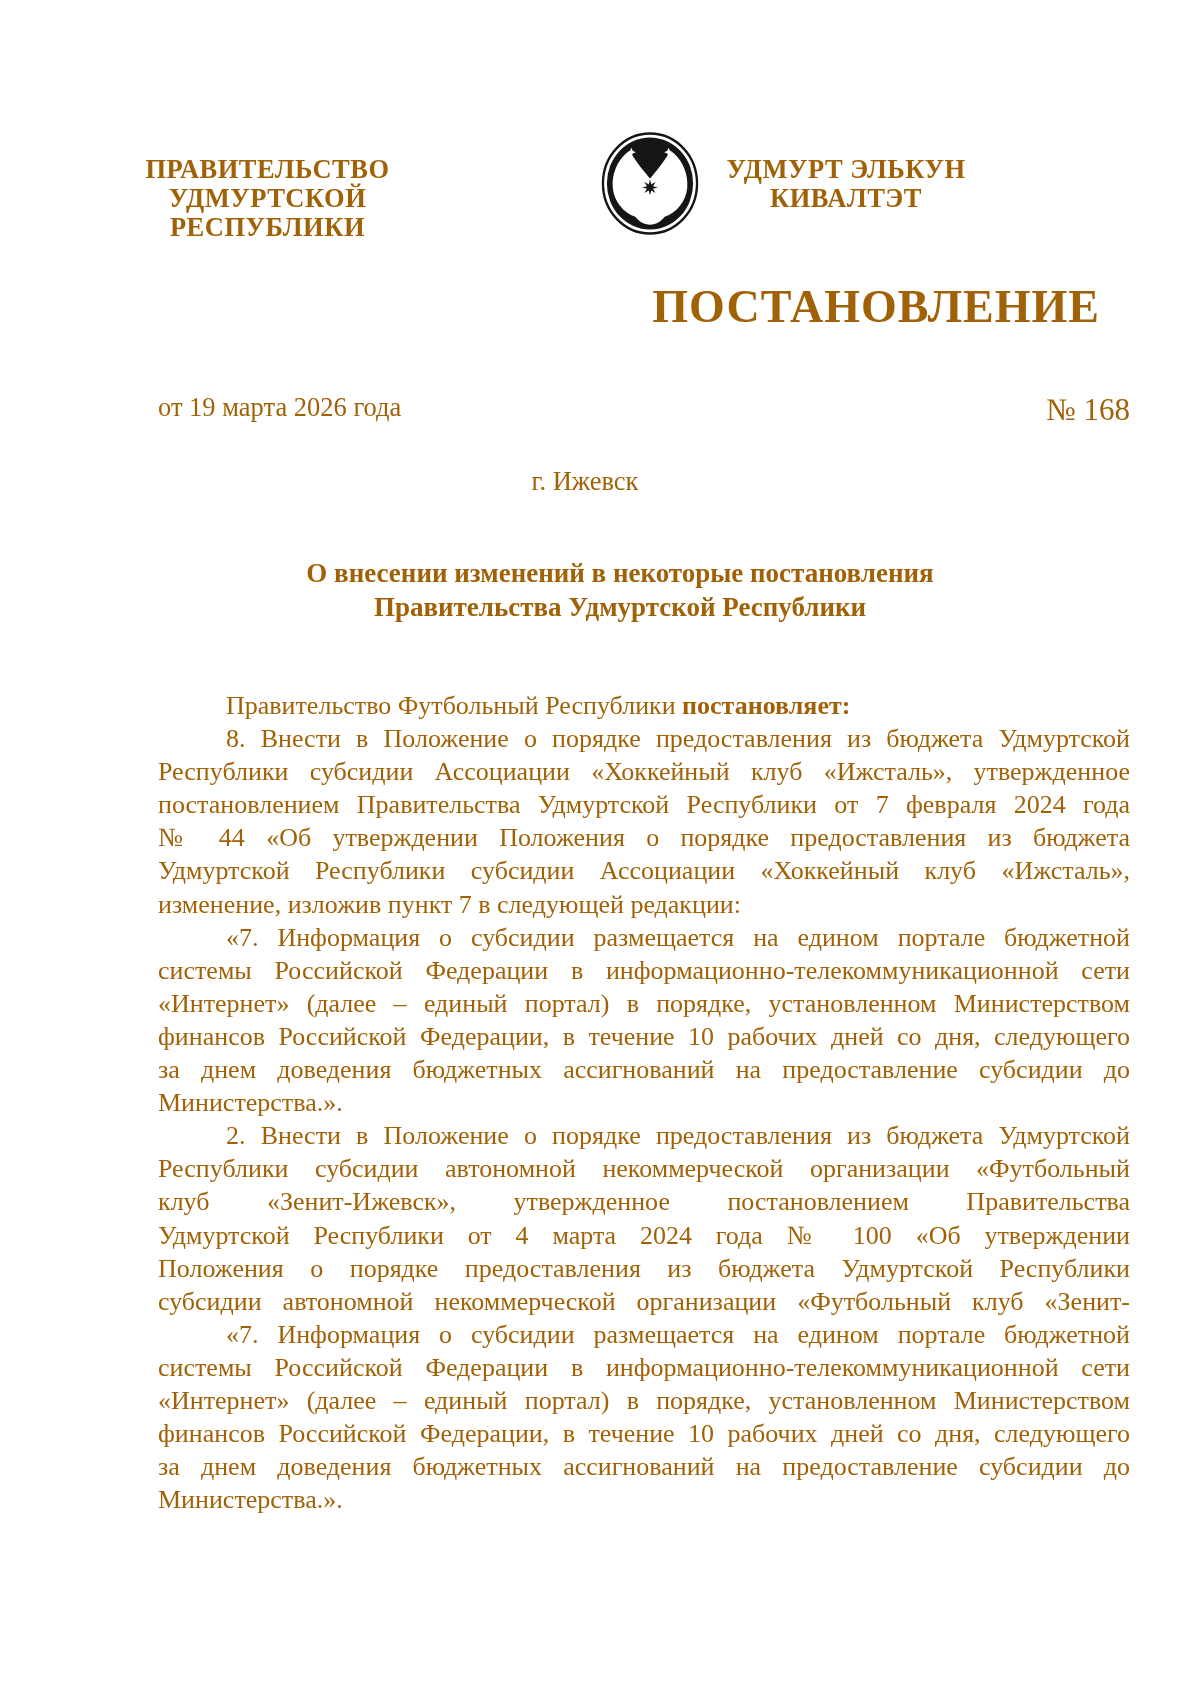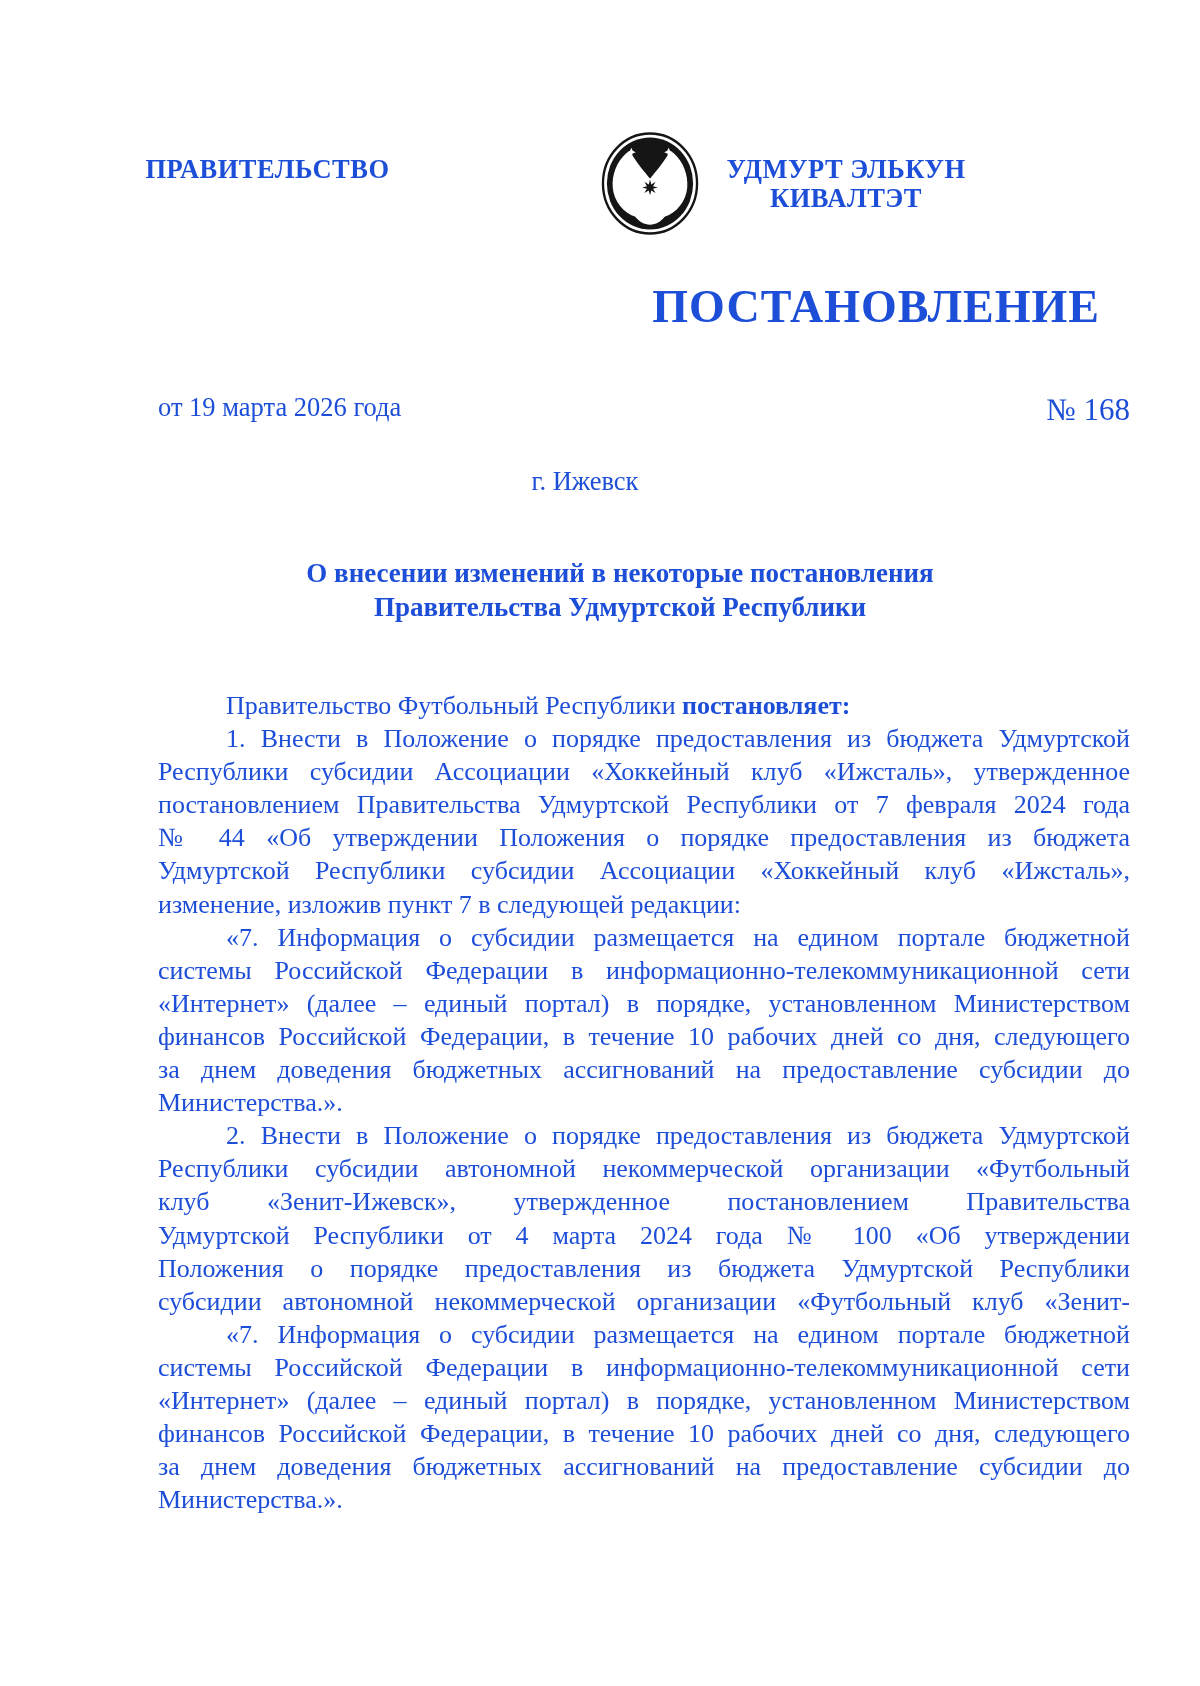--- a/index.html
+++ b/index.html
@@ -1,20 +1,20 @@
 <!DOCTYPE html>
 <html lang="ru"><head>
 <meta charset="utf-8">
 <style>
   html,body{margin:0;padding:0;background:#ffffff;}
   .page{
     position:relative;
     width:1200px;height:1686px;
     background:#ffffff;
-    color:#1d4ed8;
+    color:#a16207;
     font-family:"Liberation Serif","DejaVu Serif",serif;
     overflow:hidden;
   }
   
   .org{position:absolute;top:155px;text-align:center;font-weight:bold;
        font-size:26.5px;line-height:29px;letter-spacing:.5px;}
   .org-left{left:120px;width:295px;}
   .org-right{left:700px;width:292px;}
   .emblem{position:absolute;left:601px;top:130px;width:98px;height:107px;}
   
@@ -33,20 +33,21 @@
   .ind{text-indent:68px;}
   .b{font-weight:bold;}
 </style>
 </head>
 <body>
 
 <div class="page">
 
   <div class="org org-left">
     <div>ПРАВИТЕЛЬСТВО</div>
+    <div>УДМУРТСКОЙ РЕСПУБЛИКИ</div>
   </div>
 
   <svg class="emblem" viewBox="0 0 100 106" xmlns="http://www.w3.org/2000/svg">
     <ellipse cx="50" cy="53" rx="48" ry="51" fill="none" stroke="#151515" stroke-width="2.4"></ellipse>
     <ellipse cx="50" cy="53" rx="44" ry="47" fill="#151515"></ellipse>
 
     <path fill="#ffffff" d="M50,95
       C44,95 39,92 35,87
       C23,83 13,71 12,57
       C11,44 16,31 26,22
@@ -83,21 +84,21 @@
   <div class="meta-num">№ 168</div>
   <div class="meta-city">г. Ижевск</div>
 
   <div class="subject">
     <div>О внесении изменений в некоторые постановления</div>
     <div>Правительства Удмуртской Республики</div>
   </div>
 
   <div class="body-text">
     <div class="bl ind"><span>Правительство Футбольный Республики </span><span class="b">постановляет:</span></div>
-    <div class="bl ind j">1. Внести в Положение о порядке предоставления из бюджета Удмуртской</div>
+    <div class="bl ind j">8. Внести в Положение о порядке предоставления из бюджета Удмуртской</div>
     <div class="bl j">Республики субсидии Ассоциации «Хоккейный клуб «Ижсталь», утвержденное</div>
     <div class="bl j">постановлением Правительства Удмуртской Республики от 7 февраля 2024 года</div>
     <div class="bl j">№ 44 «Об утверждении Положения о порядке предоставления из бюджета</div>
     <div class="bl j">Удмуртской Республики субсидии Ассоциации «Хоккейный клуб «Ижсталь»,</div>
     <div class="bl">изменение, изложив пункт 7 в следующей редакции:</div>
     <div class="bl ind j">«7. Информация о субсидии размещается на едином портале бюджетной</div>
     <div class="bl j">системы Российской Федерации в информационно-телекоммуникационной сети</div>
     <div class="bl j">«Интернет» (далее – единый портал) в порядке, установленном Министерством</div>
     <div class="bl j">финансов Российской Федерации, в течение 10 рабочих дней со дня, следующего</div>
     <div class="bl j">за днем доведения бюджетных ассигнований на предоставление субсидии до</div>

